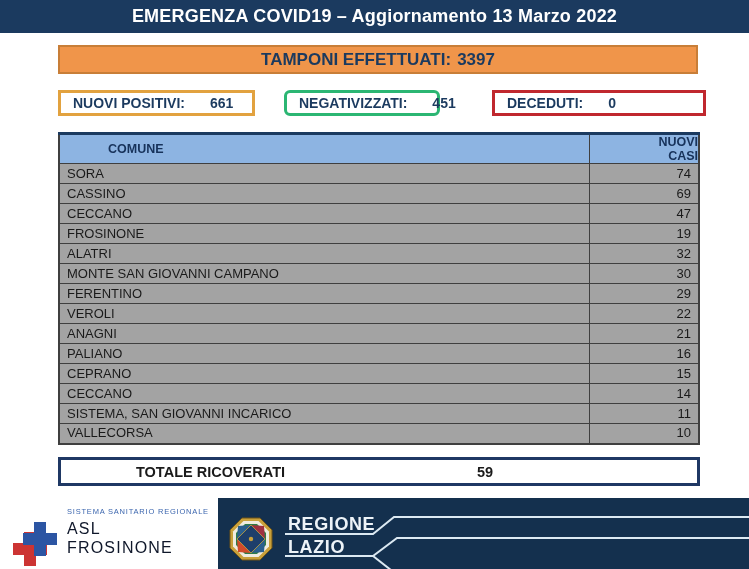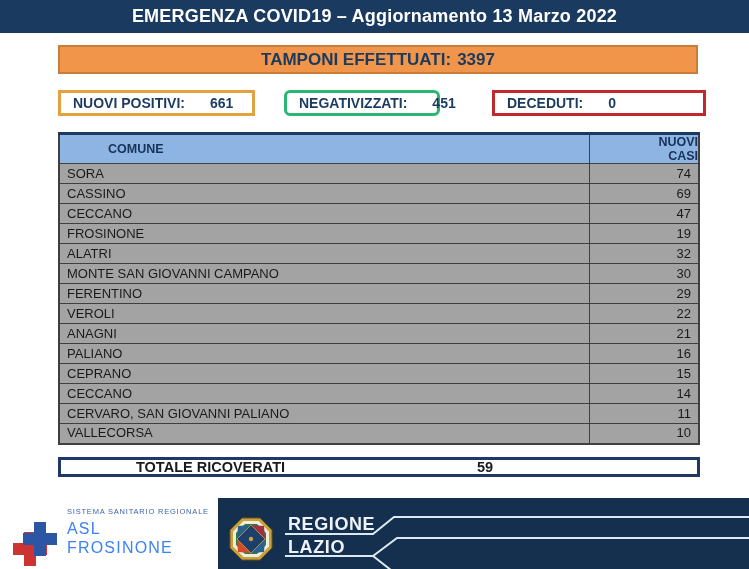--- a/index.html
+++ b/index.html
@@ -48,36 +48,36 @@
   }
   .comune-table td {
     background:#a3a3a3; color:#1A1A1A; font-size:13px;
     height:20px; border:1px solid #3F3F3F; padding:0 7px; line-height:14px;
   }
   .comune-table .col-casi  { width:110px; text-align:right; }
   .comune-table .col-comune { text-align:left; }
 
   
   .totale {
-    position:absolute; left:58px; top:457px; width:642px; height:20px;
+    position:absolute; left:58px; top:457px; width:642px; height:29px;
     background:#ffffff; border:3px solid #1F3864;
     display:flex; align-items:center;
     color:#1A1A1A; font-size:14.5px; font-weight:bold;
   }
   .totale .lbl { margin-left:75px; }
   .totale .val { position:absolute; left:384px; width:80px; text-align:center; }
 
   
   .asl-cross { position:absolute; left:13px; top:522px; width:44px; height:44px; }
   .ssr-label {
     position:absolute; left:67px; top:507px; color:#3C66AE;
     font-size:7.5px; letter-spacing:0.8px; white-space:nowrap;
   }
   .asl-name {
-    position:absolute; left:67px; top:520px; color:#3b82f6;
+    position:absolute; left:67px; top:520px; color:#0f172a;
     font-size:16px; line-height:18.5px; letter-spacing:1.2px; white-space:nowrap;
   }
 
   
   .lazio-bar {
     position:absolute; left:218px; top:498px; width:531px; height:71px;
     background:#14304E; overflow:hidden;
   }
   .lazio-lines { position:absolute; left:0; top:0; }
   .lazio-emblem { position:absolute; left:11px; top:19px; }
@@ -165,21 +165,21 @@
         </tr>
         <tr>
           <td class="col-comune">CEPRANO</td>
           <td class="col-casi">15</td>
         </tr>
         <tr>
           <td class="col-comune">CECCANO</td>
           <td class="col-casi">14</td>
         </tr>
         <tr>
-          <td class="col-comune">CERVARO, SAN GIOVANNI PALIANO</td>
+          <td class="col-comune">SISTEMA, SAN GIOVANNI INCARICO</td>
           <td class="col-casi">11</td>
         </tr>
         <tr>
           <td class="col-comune">VALLECORSA</td>
           <td class="col-casi">10</td>
         </tr>
       </tbody>
   </table>
 
   <div class="totale">

